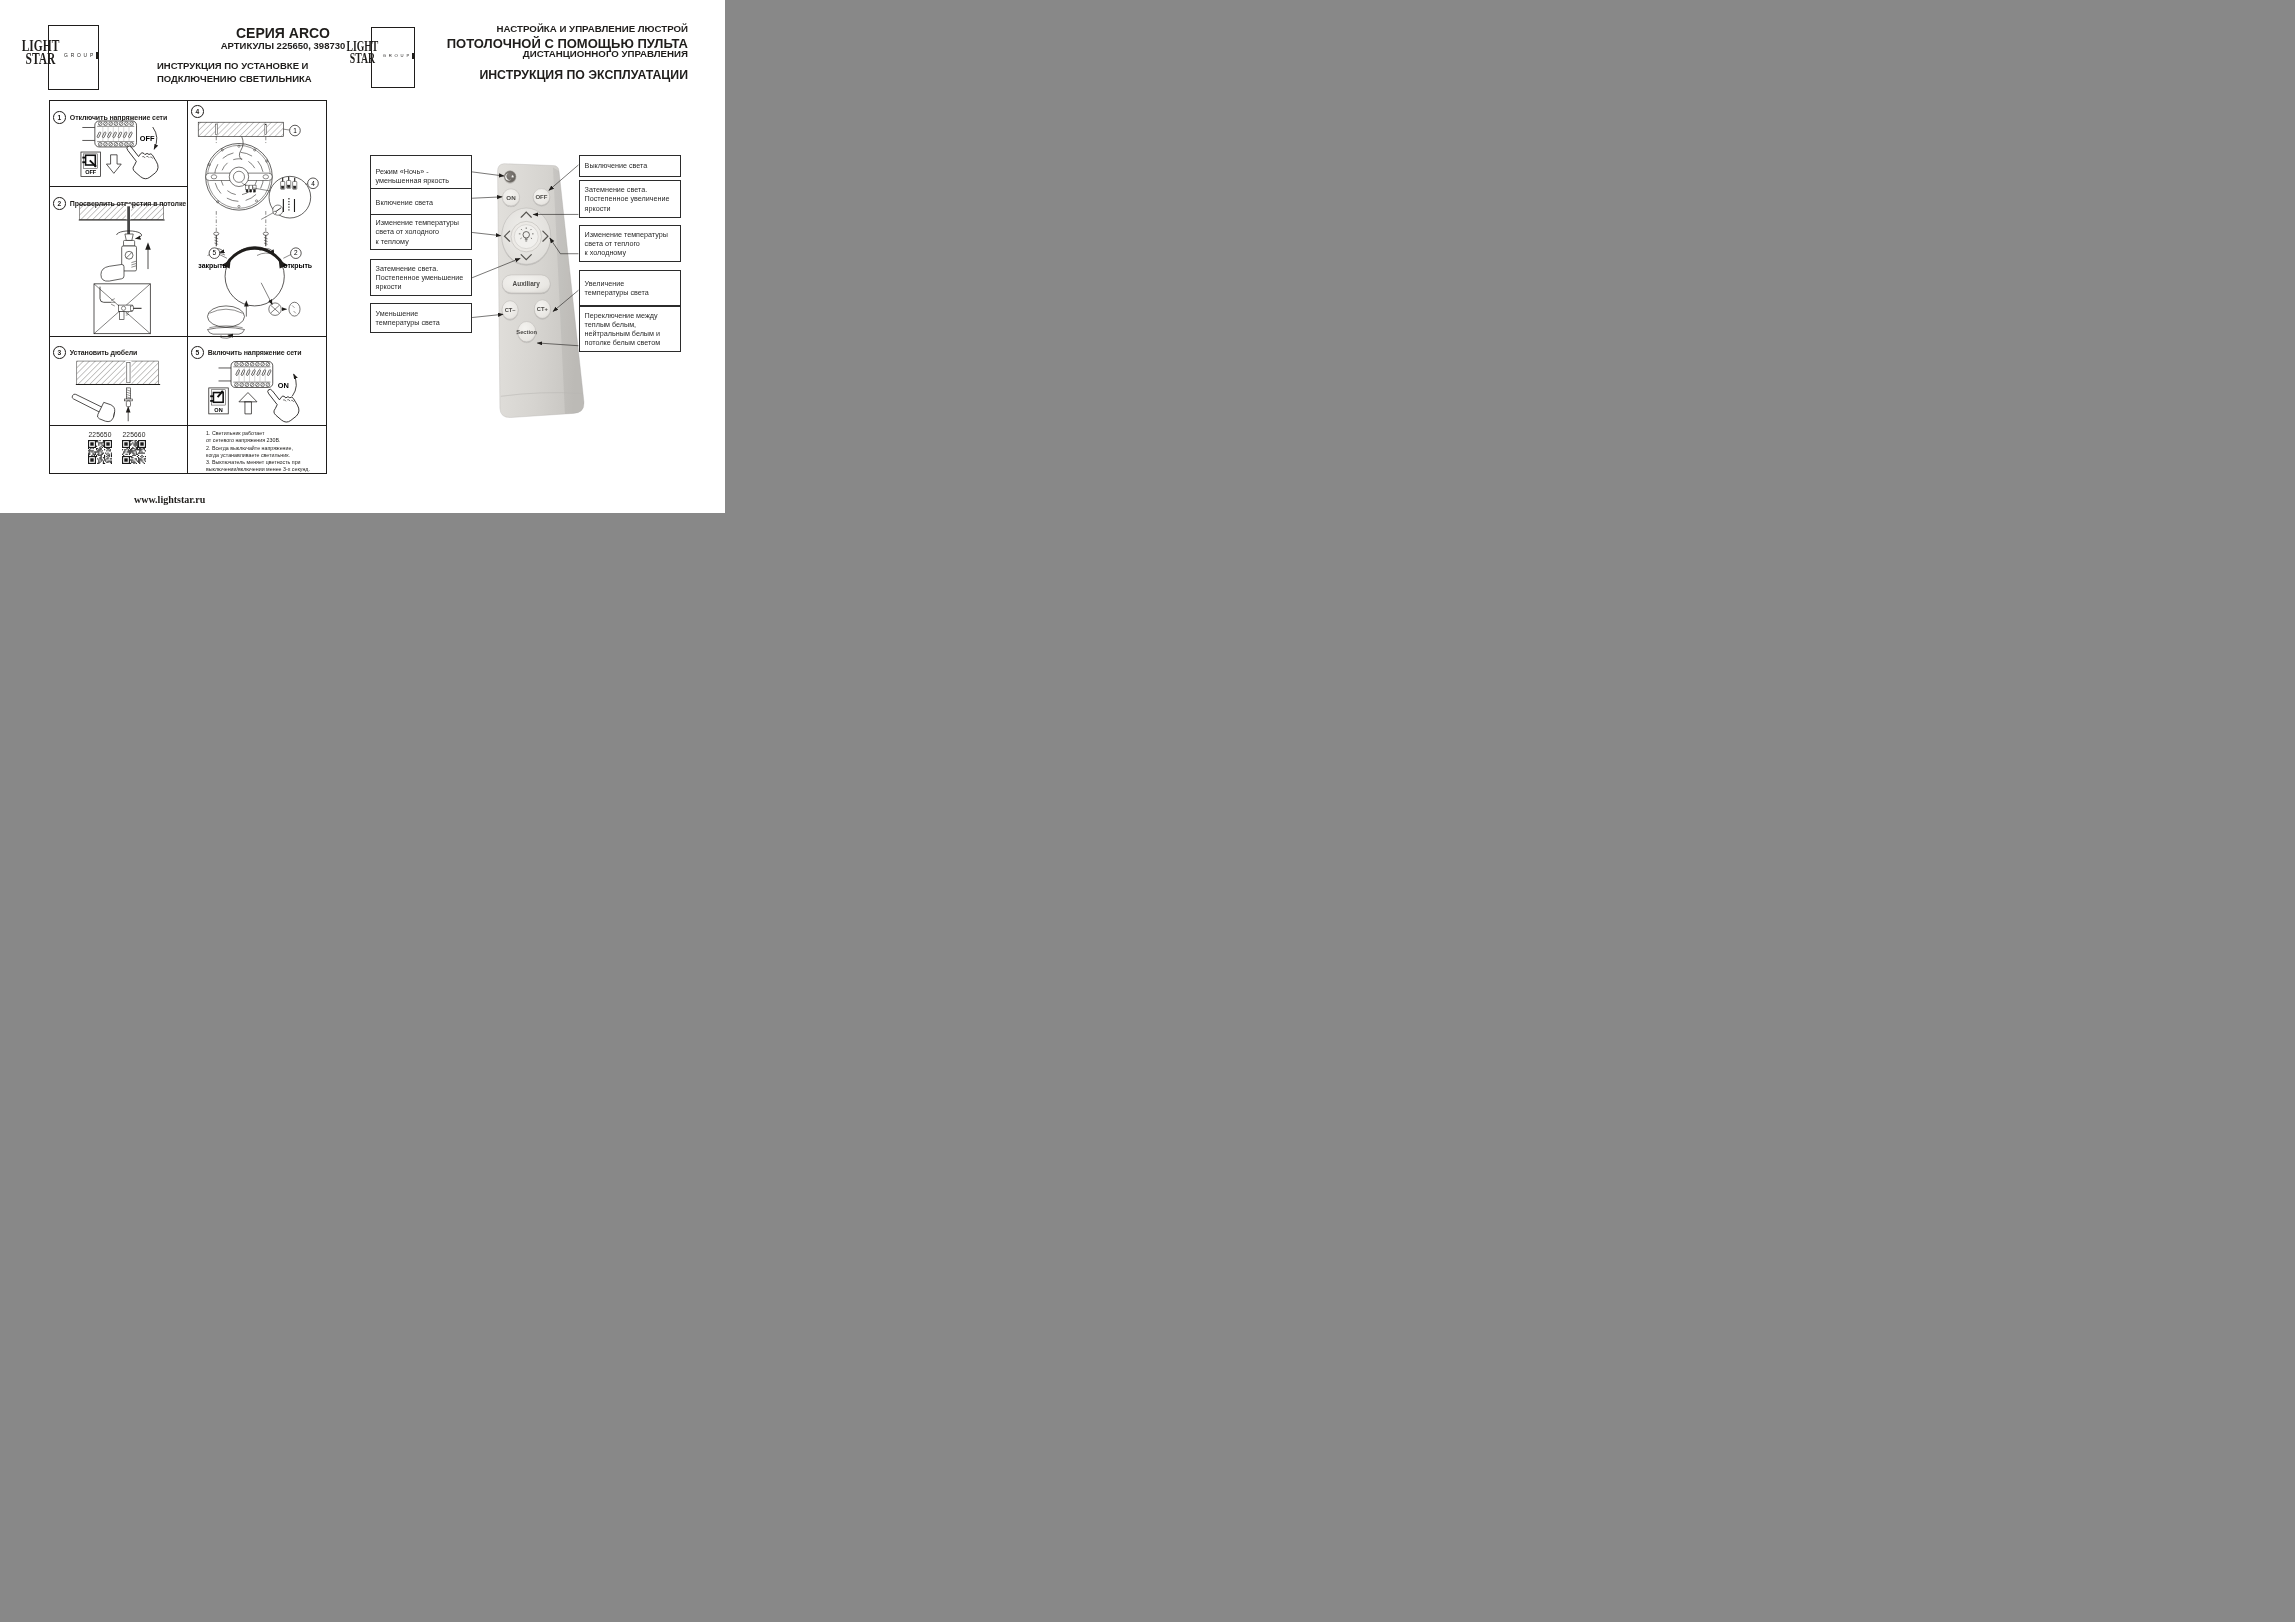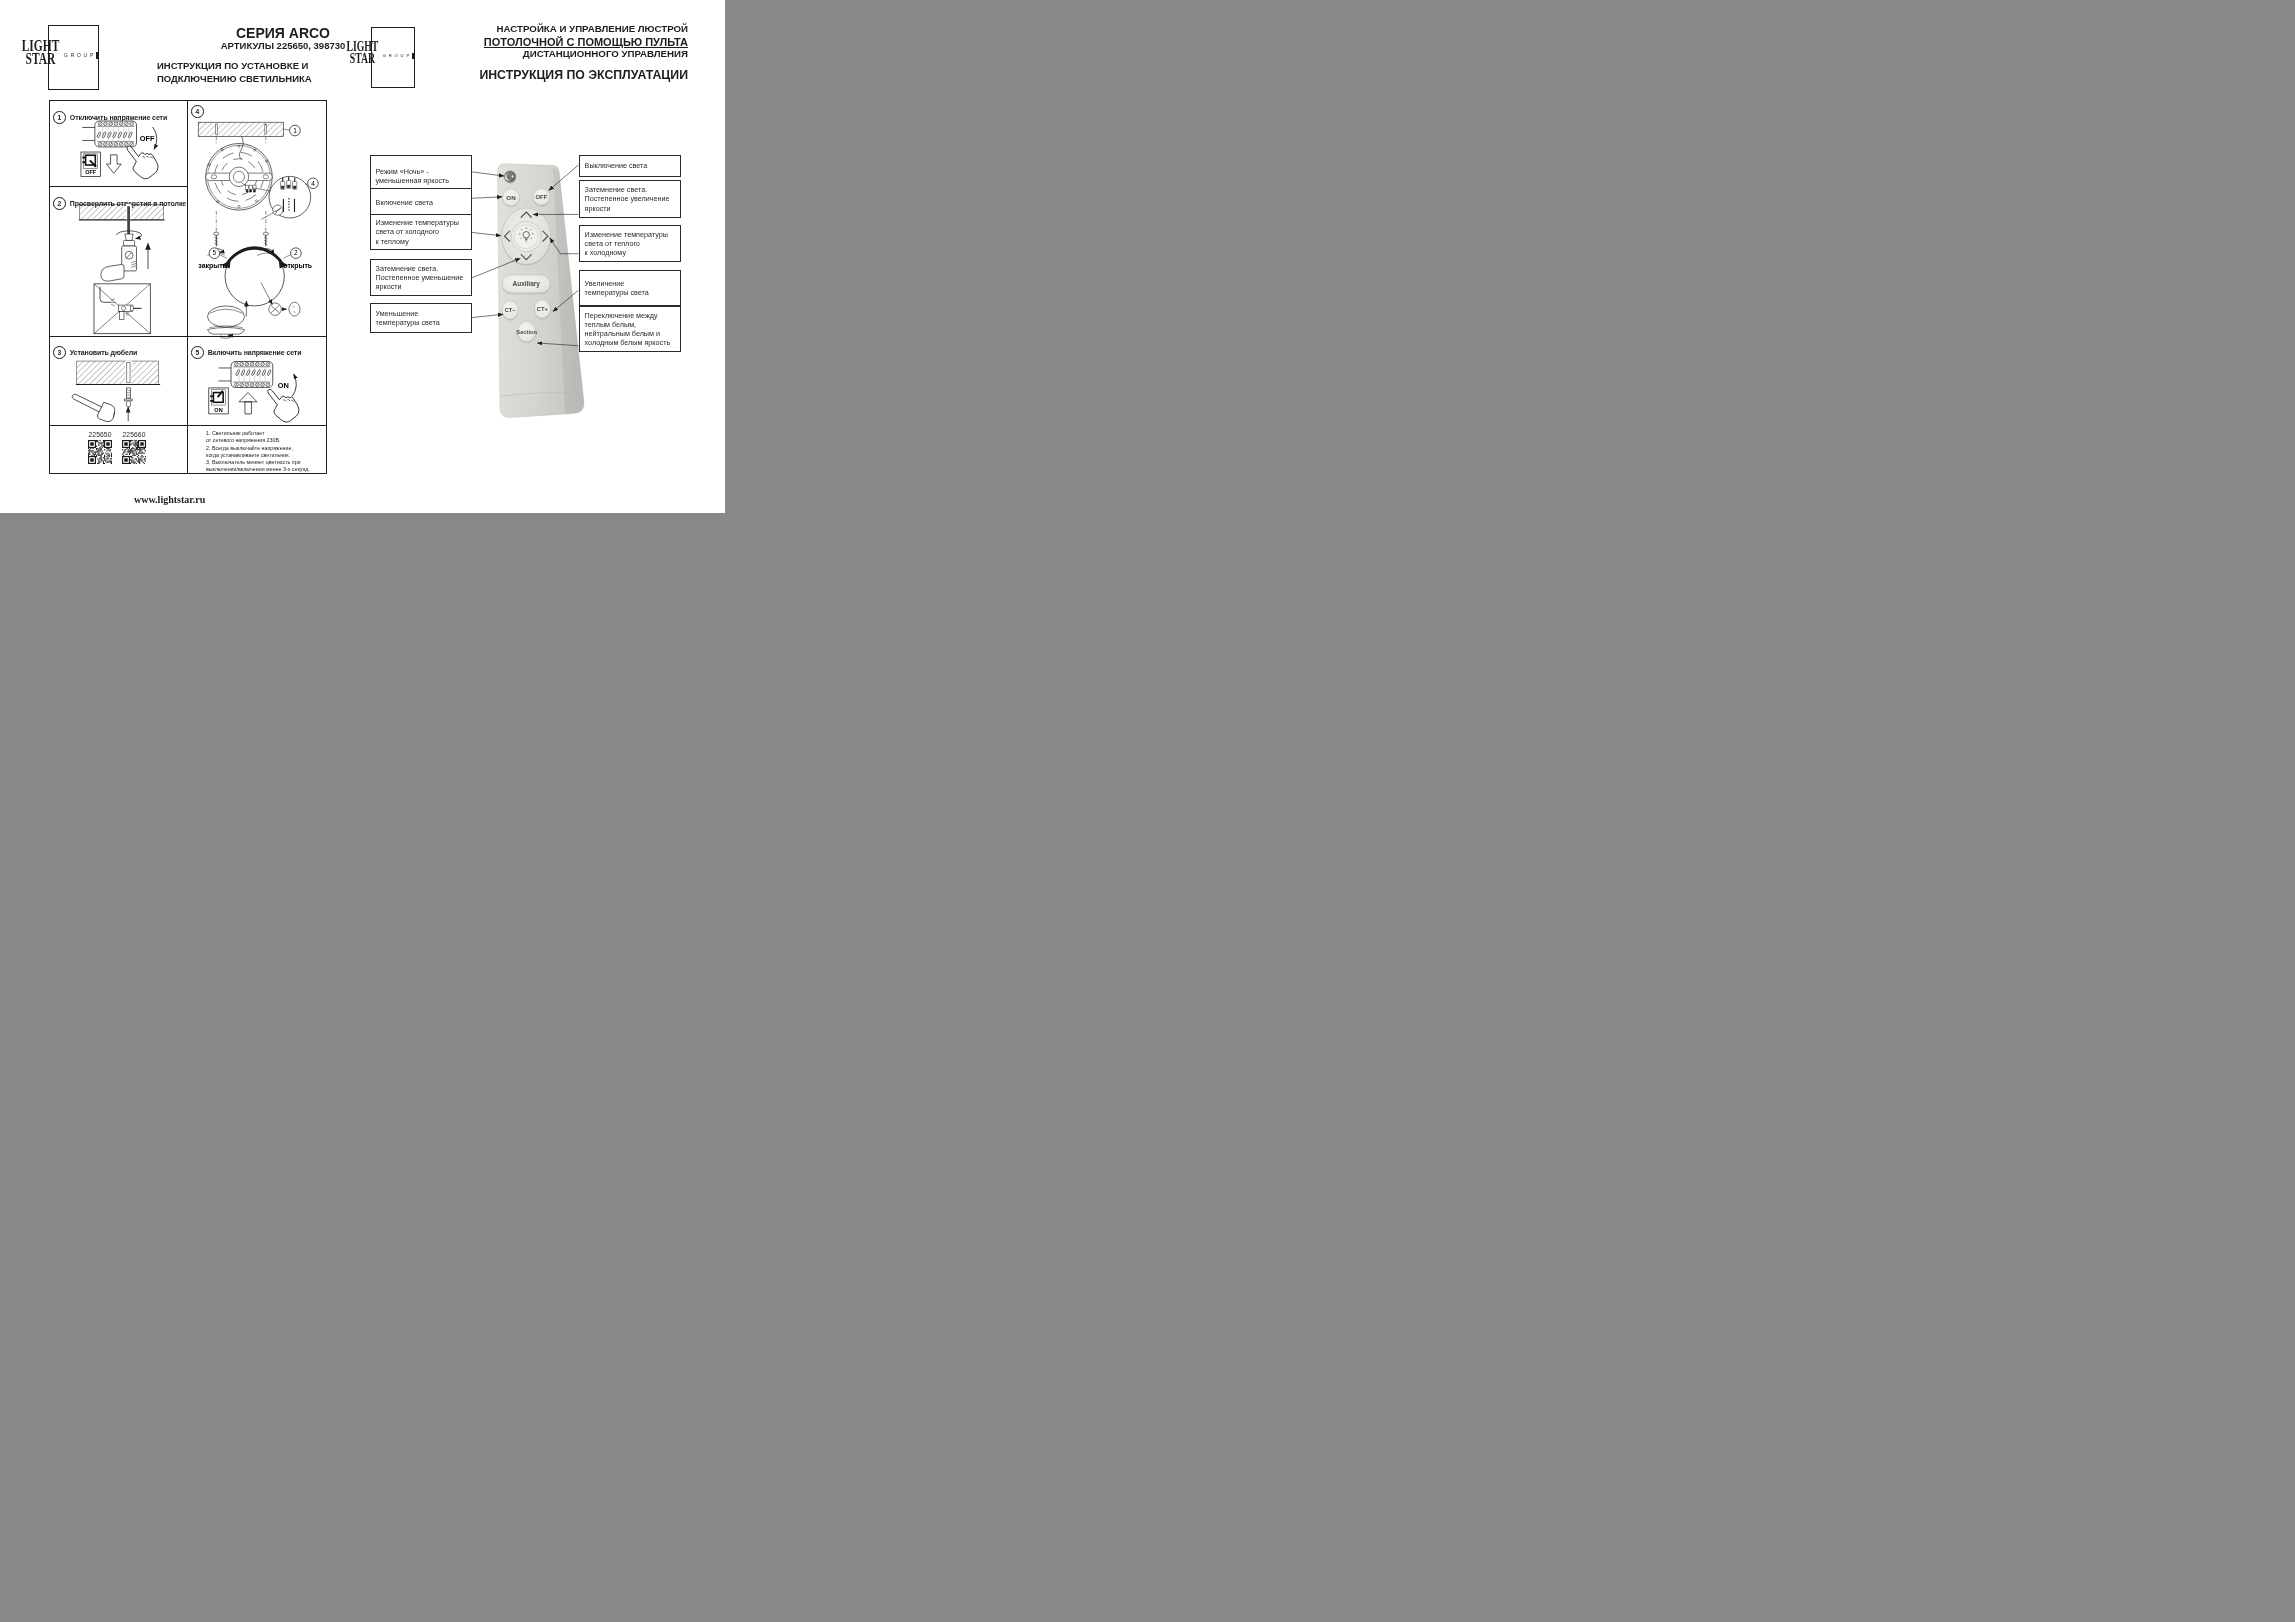--- a/index.html
+++ b/index.html
@@ -74,21 +74,21 @@
     </div>
     <div class="logo-group" style="font-size:4.2px;margin:1.4px 0 2.3px;">GROUP</div>
     <div class="flag" style="width:26px;height:4.2px;">
       <span style="background:#2f9a47;"></span>
         <span style="background:#fff;"></span>
         <span style="background:#d7282f;"></span>
     </div>
   </div>
 
   <div class="hdr-line" style="right:37px;top:23px;font-size:9.7px;">НАСТРОЙКА И УПРАВЛЕНИЕ ЛЮСТРОЙ</div>
-  <div class="hdr-line" style="right:37px;top:36px;font-size:11px;text-decoration:underline;">ПОТОЛОЧНОЙ С ПОМОЩЬЮ ПУЛЬТА</div>
+  <div class="hdr-line" style="right:37px;top:36px;font-size:13px;">ПОТОЛОЧНОЙ С ПОМОЩЬЮ ПУЛЬТА</div>
   <div class="hdr-line" style="right:37px;top:48px;font-size:9.7px;">ДИСТАНЦИОННОГО УПРАВЛЕНИЯ</div>
   <div class="hdr-line" style="right:37px;top:68px;font-size:12.3px;">ИНСТРУКЦИЯ ПО ЭКСПЛУАТАЦИИ</div>
 
   <div class="abs" style="left:49px;top:100px;width:278px;height:374px;border:0.8px solid #1f1d1b;box-sizing:border-box;"></div>
   <div class="tline" style="left:187px;top:100px;width:0.6px;height:374px;"></div>
   <div class="tline" style="left:49px;top:186px;width:138px;height:0.6px;"></div>
   <div class="tline" style="left:49px;top:336px;width:278px;height:0.6px;"></div>
   <div class="tline" style="left:49px;top:425px;width:278px;height:0.8px;"></div>
 
   <div class="step-head" style="left:53px;top:111px;">
@@ -793,21 +793,21 @@
 к холодному</div>
     </div>
   <div class="box" style="left:579px;top:270px;height:36px;">
       <div class="box-text">Увеличение
 температуры света</div>
     </div>
   <div class="box" style="left:579px;top:306px;height:46px;">
       <div class="box-text">Переключение между
 теплым белым,
 нейтральным белым и
-холодным белым яркость</div>
+потолке белым светом</div>
     </div>
 
   <svg style="left:481px;top:153px;width:120px;height:278px;" viewBox="1040 330 260 600">
     <defs>
       <linearGradient id="bodyG" x1="0" y1="0" x2="1" y2="0.15">
         <stop offset="0" stop-color="#e2e0dc"></stop>
           <stop offset=".55" stop-color="#d6d4d0"></stop>
           <stop offset="1" stop-color="#c7c5c1"></stop>
       </linearGradient>
       <radialGradient id="btnG" cx=".4" cy=".35" r=".8">

